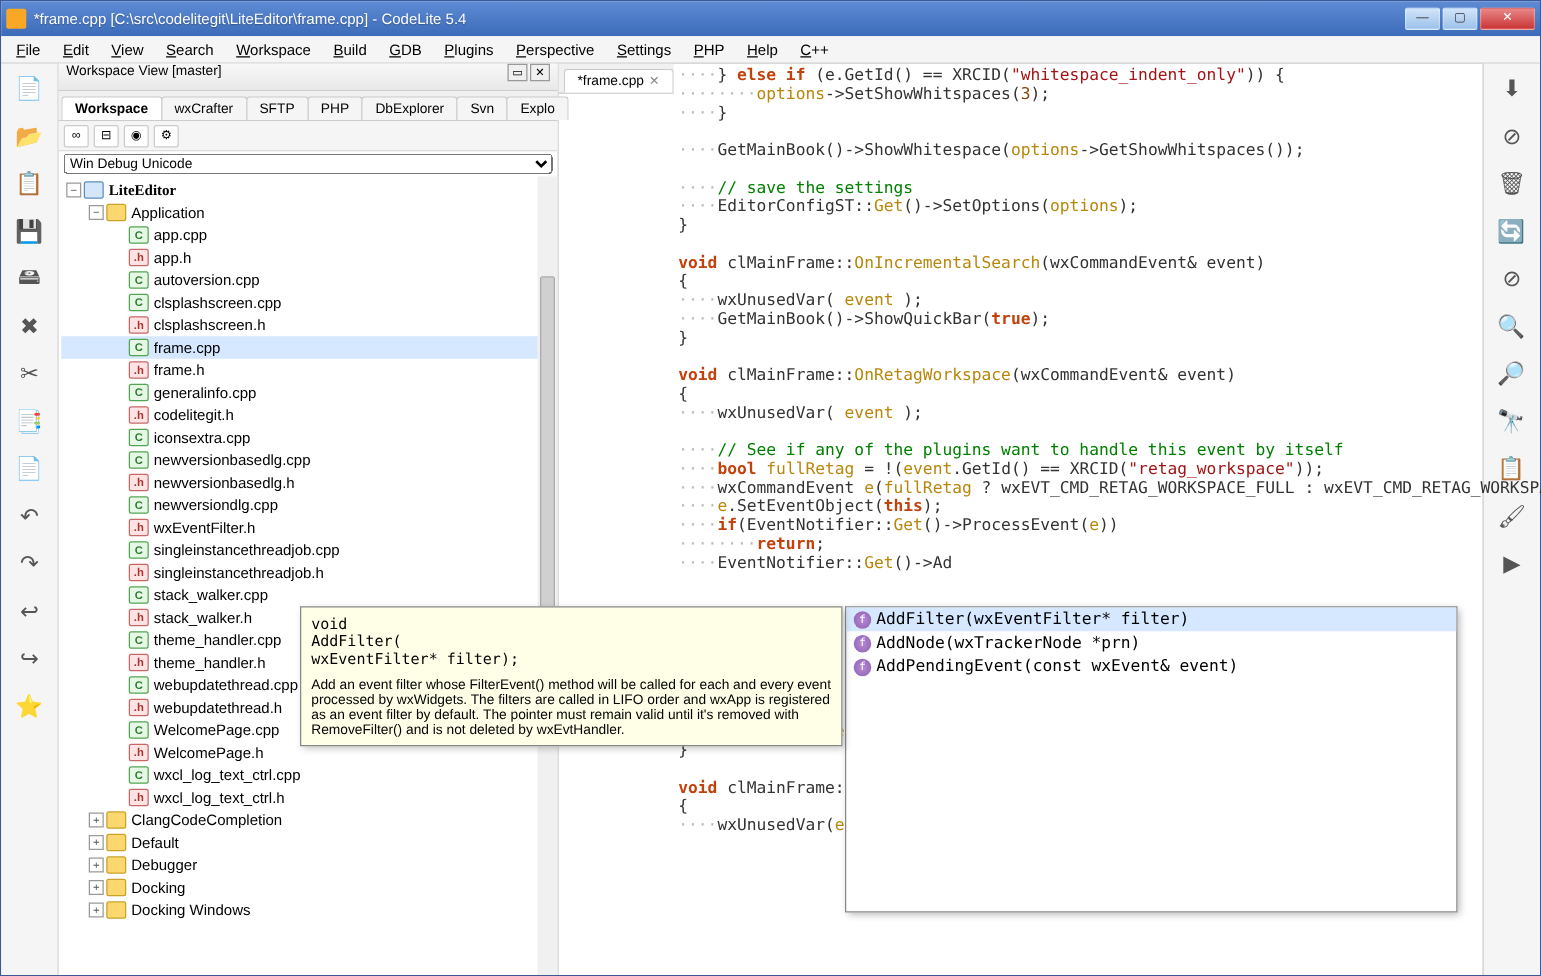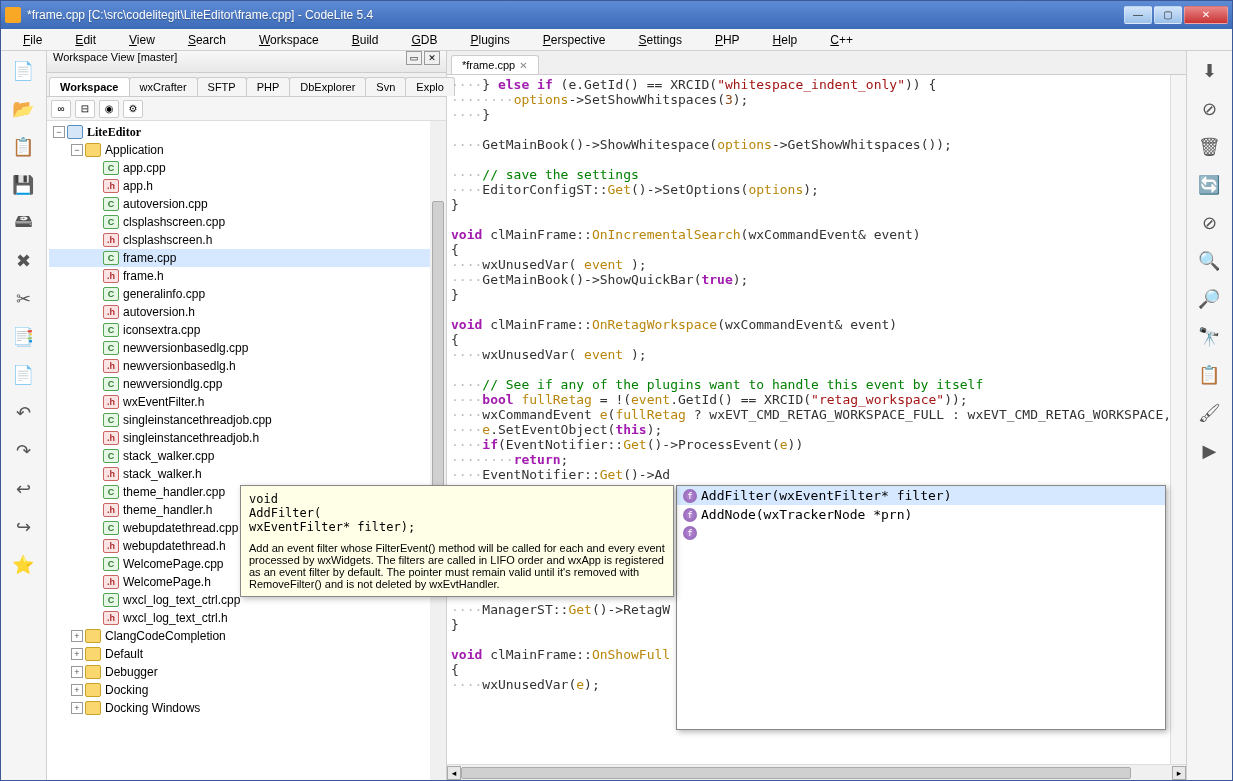--- a/index.html
+++ b/index.html
@@ -4,21 +4,21 @@
 <style>
 * { box-sizing: border-box; margin: 0; padding: 0; }
 body { font-family: "Segoe UI", Tahoma, sans-serif; font-size: 12px; background: #f0f0f0; overflow: hidden; width: 1233px; height: 781px; }
 .window { width: 1233px; height: 781px; display: flex; flex-direction: column; border: 1px solid #3b5998; background: #fff; }
 .titlebar { background: linear-gradient(#5e8bd4, #3c6bb8); color: #fff; height: 28px; display: flex; align-items: center; padding: 0 4px; }
 .titlebar .app-icon { width: 16px; height: 16px; margin-right: 6px; background: #f9a825; border-radius: 2px; }
 .titlebar .title { flex: 1; font-size: 12px; text-shadow: 0 1px 1px rgba(0,0,0,0.3); }
 .win-btns { display: flex; gap: 2px; }
 .win-btn { width: 28px; height: 18px; border: 1px solid rgba(255,255,255,0.3); background: linear-gradient(#d2e4f9,#9bc1ea); border-radius: 2px; font-size: 10px; text-align: center; line-height: 16px; color: #333; }
 .win-btn.close { background: linear-gradient(#e98787,#c93434); color: #fff; width: 44px; }
-.menubar { background: #f5f5f5; border-bottom: 1px solid #d0d0d0; height: 22px; display: flex; align-items: center; padding: 0 14px; gap: 17px; }
+.menubar { background: #f5f5f5; border-bottom: 1px solid #d0d0d0; height: 22px; display: flex; align-items: center; padding: 0 4px; gap: 2px; }
 .menu-item { padding: 2px 8px; cursor: default; }
 .menu-item:first-letter { text-decoration: underline; }
 .body { flex: 1; display: flex; min-height: 0; }
 .left-toolbar, .right-toolbar { width: 46px; background: #f5f5f5; border-right: 1px solid #d0d0d0; display: flex; flex-direction: column; align-items: center; padding: 4px 0; gap: 6px; }
 .right-toolbar { border-left: 1px solid #d0d0d0; border-right: none; }
 .tool-btn { width: 32px; height: 32px; display: flex; align-items: center; justify-content: center; border: 1px solid transparent; border-radius: 3px; font-size: 18px; color: #555; }
 .side-panel { width: 400px; background: #fff; border-right: 1px solid #d0d0d0; display: flex; flex-direction: column; }
 .panel-header { background: linear-gradient(#f8f8f8,#e8e8e8); border-bottom: 1px solid #ccc; height: 22px; display: flex; padding: 0 6px; font-size: 11px; }
 .panel-header .spacer { flex: 1; }
 .panel-header .hbtn { width: 16px; height: 14px; border: 1px solid #999; margin-left: 2px; font-size: 9px; text-align: center; line-height: 12px; background: #f0f0f0; }
@@ -32,28 +32,28 @@
 .tree { flex: 1; overflow: auto; padding: 2px; font-size: 12px; position: relative; }
 .tree-row { display: flex; align-items: center; height: 18px; padding-left: 4px; white-space: nowrap; }
 .tree-row.selected { background: #d6e8ff; }
 .tree-indent { display: inline-block; }
 .expander { width: 12px; height: 12px; border: 1px solid #999; font-size: 9px; text-align: center; line-height: 10px; margin-right: 2px; color: #555; background: #fff; }
 .tree-icon { width: 16px; height: 14px; margin-right: 4px; display: inline-flex; align-items: center; justify-content: center; font-size: 9px; border-radius: 2px; }
 .tree-icon.folder { background: #fbd86f; border: 1px solid #c9a227; }
 .tree-icon.cpp { background: #e6f7e6; border: 1px solid #52a552; color: #2e7d32; font-weight: bold; }
 .tree-icon.h { background: #fde4e4; border: 1px solid #c96666; color: #b03030; font-weight: bold; }
 .tree-icon.proj { background: #d4e6f7; border: 1px solid #5a8fc1; }
-.editor-area { flex: 1; display: flex; flex-direction: column; min-width: 0; position: relative; }
+.editor-area { flex: 1; display: flex; flex-direction: row; min-width: 0; position: relative; }
 .editor-tabs { height: 24px; background: #f0f0f0; border-bottom: 1px solid #ccc; display: flex; align-items: flex-end; padding-left: 4px; }
 .editor-tab { padding: 3px 10px; border: 1px solid #ccc; border-bottom: none; background: #fff; font-size: 11px; border-radius: 3px 3px 0 0; display: flex; align-items: center; gap: 4px; }
 .editor-tab .close-x { font-size: 10px; color: #888; }
 .editor-right-gutter { width: 16px; background: #f5f5f5; border-left: 1px solid #ddd; }
 .editor-body { flex: 1; display: flex; min-height: 0; }
 .code { flex: 1; font-family: Consolas, monospace; font-size: 13px; line-height: 15px; overflow: hidden; white-space: pre; padding: 2px 0 2px 4px; position: relative; color: #333; }
-.kw { color: #a21caf; font-weight: bold; }
+.kw { color: #c2410c; font-weight: bold; }
 .fn { color: #b8860b; }
 .cm { color: #008000; }
 .str { color: #a31515; }
 .num { color: #8b4513; }
 .dots { color: #bbb; }
 .autocomplete { position: absolute; left: 676px; top: 485px; width: 490px; height: 245px; background: #fff; border: 1px solid #888; box-shadow: 2px 2px 6px rgba(0,0,0,0.3); z-index: 50; }
 .ac-row { padding: 2px 6px; font-family: Consolas, monospace; font-size: 13px; display: flex; align-items: center; gap: 4px; }
 .ac-row.sel { background: #d6e8ff; }
 .ac-icon { width: 14px; height: 14px; background: radial-gradient(#b889d6,#8a5fb0); border-radius: 50%; font-size: 9px; text-align: center; line-height: 14px; color: #fff; }
 .tooltip { position: absolute; left: 240px; top: 485px; width: 434px; background: #ffffe8; border: 1px solid #888; box-shadow: 2px 2px 6px rgba(0,0,0,0.25); padding: 6px 8px; font-size: 11px; z-index: 60; }
@@ -131,20 +131,25 @@
           <div class="panel-tab">DbExplorer</div>
           <div class="panel-tab">Svn</div>
           <div class="panel-tab">Explo</div>
         </div>
       <div class="panel-toolbar">
         <span class="mini-btn">∞</span>
         <span class="mini-btn">⊟</span>
         <span class="mini-btn">◉</span>
         <span class="mini-btn">⚙</span>
       </div>
+      <div class="config-select">
+        <select>
+          <option>Win Debug Unicode</option>
+        </select>
+      </div>
       <div class="tree" id="tree">
         <div class="tree-scroll">
             <div class="vthumb"></div>
           </div>
       <div class="tree-row">
             <span class="tree-indent" style="width: 0px;"></span>
             <span class="expander">−</span>
             <span class="tree-icon proj"></span>
             <span style="font-weight: bold; font-family: Liberation Serif, serif;">LiteEditor</span>
           </div>
@@ -199,21 +204,21 @@
           <div class="tree-row">
             <span class="tree-indent" style="width: 36px;"></span>
             <span style="width: 14px; display: inline-block;"></span>
             <span class="tree-icon cpp">C</span>
             <span>generalinfo.cpp</span>
           </div>
           <div class="tree-row">
             <span class="tree-indent" style="width: 36px;"></span>
             <span style="width: 14px; display: inline-block;"></span>
             <span class="tree-icon h">.h</span>
-            <span>autoversion.h</span>
+            <span>codelitegit.h</span>
           </div>
           <div class="tree-row">
             <span class="tree-indent" style="width: 36px;"></span>
             <span style="width: 14px; display: inline-block;"></span>
             <span class="tree-icon cpp">C</span>
             <span>iconsextra.cpp</span>
           </div>
           <div class="tree-row">
             <span class="tree-indent" style="width: 36px;"></span>
             <span style="width: 14px; display: inline-block;"></span>
@@ -431,14 +436,15 @@
     <div class="ac-row sel">
       <span class="ac-icon">f</span>
       <span>AddFilter(wxEventFilter* filter)</span>
     </div>
     <div class="ac-row">
       <span class="ac-icon">f</span>
       <span>AddNode(wxTrackerNode *prn)</span>
     </div>
     <div class="ac-row">
       <span class="ac-icon">f</span>
+      <span>AddPendingEvent(const wxEvent&amp; event)</span>
     </div>
   </div>
 
 </body></html>

